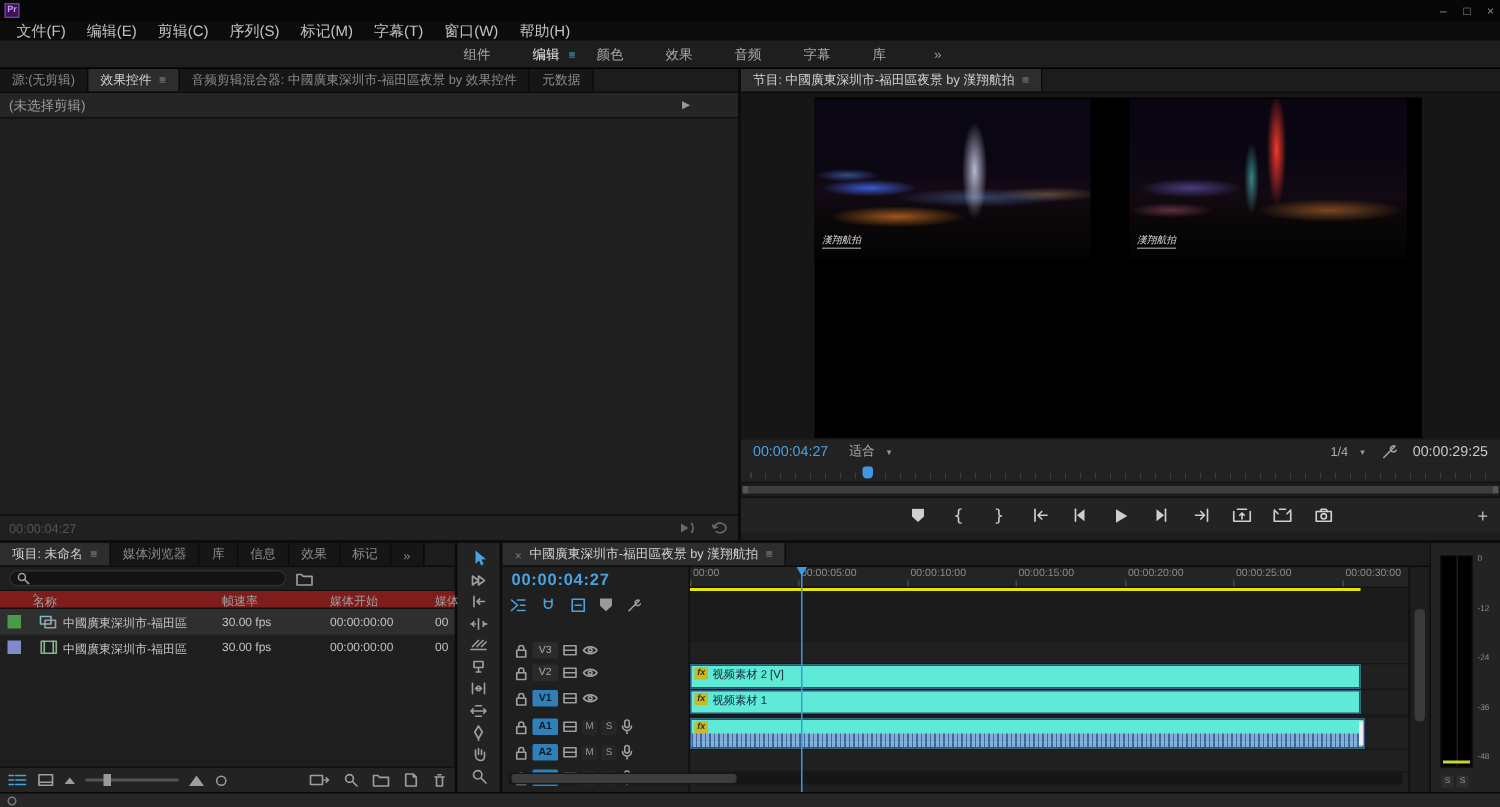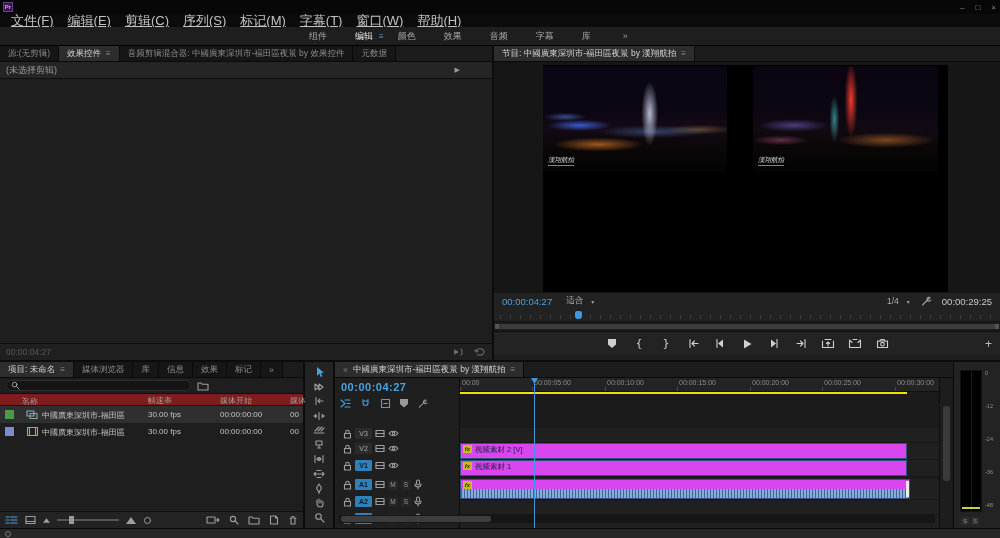--- a/index.html
+++ b/index.html
@@ -5,21 +5,21 @@
   *{margin:0;padding:0;box-sizing:border-box;}
   html,body{width:1000px;height:538px;overflow:hidden;}
   body{background:#0c0c0c;font-family:"Liberation Sans","DejaVu Sans",sans-serif;color:#b8b8b8;position:relative;font-size:9px;-webkit-font-smoothing:antialiased;}
   .abs{position:absolute;}
   
   #titlebar{left:0;top:0;width:1000px;height:14px;background:#070707;display:flex;align-items:center;}
   #prlogo{width:10px;height:10px;margin:0 4px 0 3px;background:#3d1254;color:#c9a0f0;font-size:6px;font-weight:bold;display:flex;align-items:center;justify-content:center;border:1px solid #6a3f8a;}
   #apptitle{color:#8f8f8f;font-size:8.5px;}
   #winbtns{position:absolute;right:4px;top:0;height:14px;display:flex;gap:11px;align-items:center;color:#909090;font-size:8px;}
   #menubar{left:0;top:14px;width:1000px;height:13px;background:#0c0c0c;display:flex;align-items:center;padding-left:4px;}
-  #menubar .mi{padding:0 7px;color:#c2c2c2;font-size:13px;text-decoration:underline;}
+  #menubar .mi{padding:0 7px;color:#c2c2c2;font-size:10px;}
   #wsbar{left:0;top:27px;width:1000px;height:19px;background:#1e1e1e;border-bottom:1px solid #000;display:flex;align-items:center;}
   #wsbar .ws{color:#a8a8a8;padding:0 14px;font-size:9px;}
   #wsbar .ws.on{color:#e8e8e8;}
   #wsbar .wsmenu{color:#49a3e0;font-size:8px;margin-left:-8px;}
   #wsbar .ovf{color:#9a9a9a;margin-left:18px;}
   
   .panel{background:#1e1e1e;}
   .tabbar{height:16px;background:#1c1c1c;display:flex;align-items:stretch;border-bottom:1px solid #0a0a0a;overflow:hidden;}
   .tab{display:flex;align-items:center;padding:0 8px;color:#8b8b8b;font-size:8.5px;background:#161616;border-right:1px solid #0a0a0a;white-space:nowrap;}
   .tab.on{background:#2d2d2d;color:#d2d2d2;text-align:center;}
@@ -105,21 +105,21 @@
   .trow{position:absolute;left:0;width:125px;display:flex;align-items:center;gap:3px;padding-left:8px;}
   .tbadge{width:17px;height:11px;background:#2b2b2b;color:#a8a8a8;font-size:7px;display:flex;align-items:center;justify-content:center;border-radius:1px;}
   .tbadge.on{background:#2f7fb8;color:#0d1c28;font-weight:bold;}
   .msbtn{width:10px;height:10px;background:#262626;color:#9a9a9a;font-size:6.5px;display:flex;align-items:center;justify-content:center;border-radius:1px;}
   #lanes{position:absolute;left:125px;top:16px;width:479px;height:150px;background:#1b1b1b;overflow:hidden;}
   #ruler{position:absolute;left:0;top:0;width:479px;height:14px;background:#242424;border-bottom:1px solid #101010;}
   #ruler .tick{position:absolute;bottom:0;height:4px;width:1px;background:#4a4a4a;}
   #ruler .rl{position:absolute;top:1px;color:#8a8a8a;font-size:7px;white-space:nowrap;}
   #renderbar{position:absolute;left:0;top:14px;width:447px;height:2px;background:#e6e600;}
   .lane{position:absolute;left:0;width:479px;background:#202020;border-bottom:1px solid #171717;}
-  .clip{position:absolute;background:#d946ef;border:1px solid #33527d;color:#152238;font-size:7.5px;display:flex;align-items:flex-start;gap:3px;padding:1px 0 0 2px;overflow:hidden;}
+  .clip{position:absolute;background:#5eead4;border:1px solid #33527d;color:#152238;font-size:7.5px;display:flex;align-items:flex-start;gap:3px;padding:1px 0 0 2px;overflow:hidden;}
   .fxb{width:9px;height:8px;background:#c9b927;color:#343000;font-size:6px;font-weight:bold;font-style:italic;display:flex;align-items:center;justify-content:center;flex:0 0 auto;}
   .wave{position:absolute;left:0;right:0;height:6px;background:repeating-linear-gradient(90deg,#44659c 0 1px,#86acdc 1px 3px);}
   #aclip .handle{position:absolute;right:0;top:1px;bottom:1px;width:3px;background:#ececec;}
   #playhead{position:absolute;left:199px;top:16px;width:1px;height:150px;background:#3f97e0;z-index:5;}
   #phcap{position:absolute;left:196px;top:16px;width:7px;height:6px;background:#3f97e0;clip-path:polygon(0 0,100% 0,50% 100%);z-index:6;}
   #tlscroll{position:absolute;left:4px;top:153px;width:596px;height:8px;background:#161616;}
   #tlscroll .thumb{position:absolute;left:2px;top:1px;width:150px;height:6px;background:#3d3d3d;border-radius:2px;}
   #tlvscroll{position:absolute;left:604px;top:16px;width:13px;height:150px;background:#1d1d1d;border-left:1px solid #0e0e0e;}
   #tlvscroll .thumb{position:absolute;left:3px;top:28px;width:7px;height:75px;background:#3a3a3a;border-radius:3px;}
   

